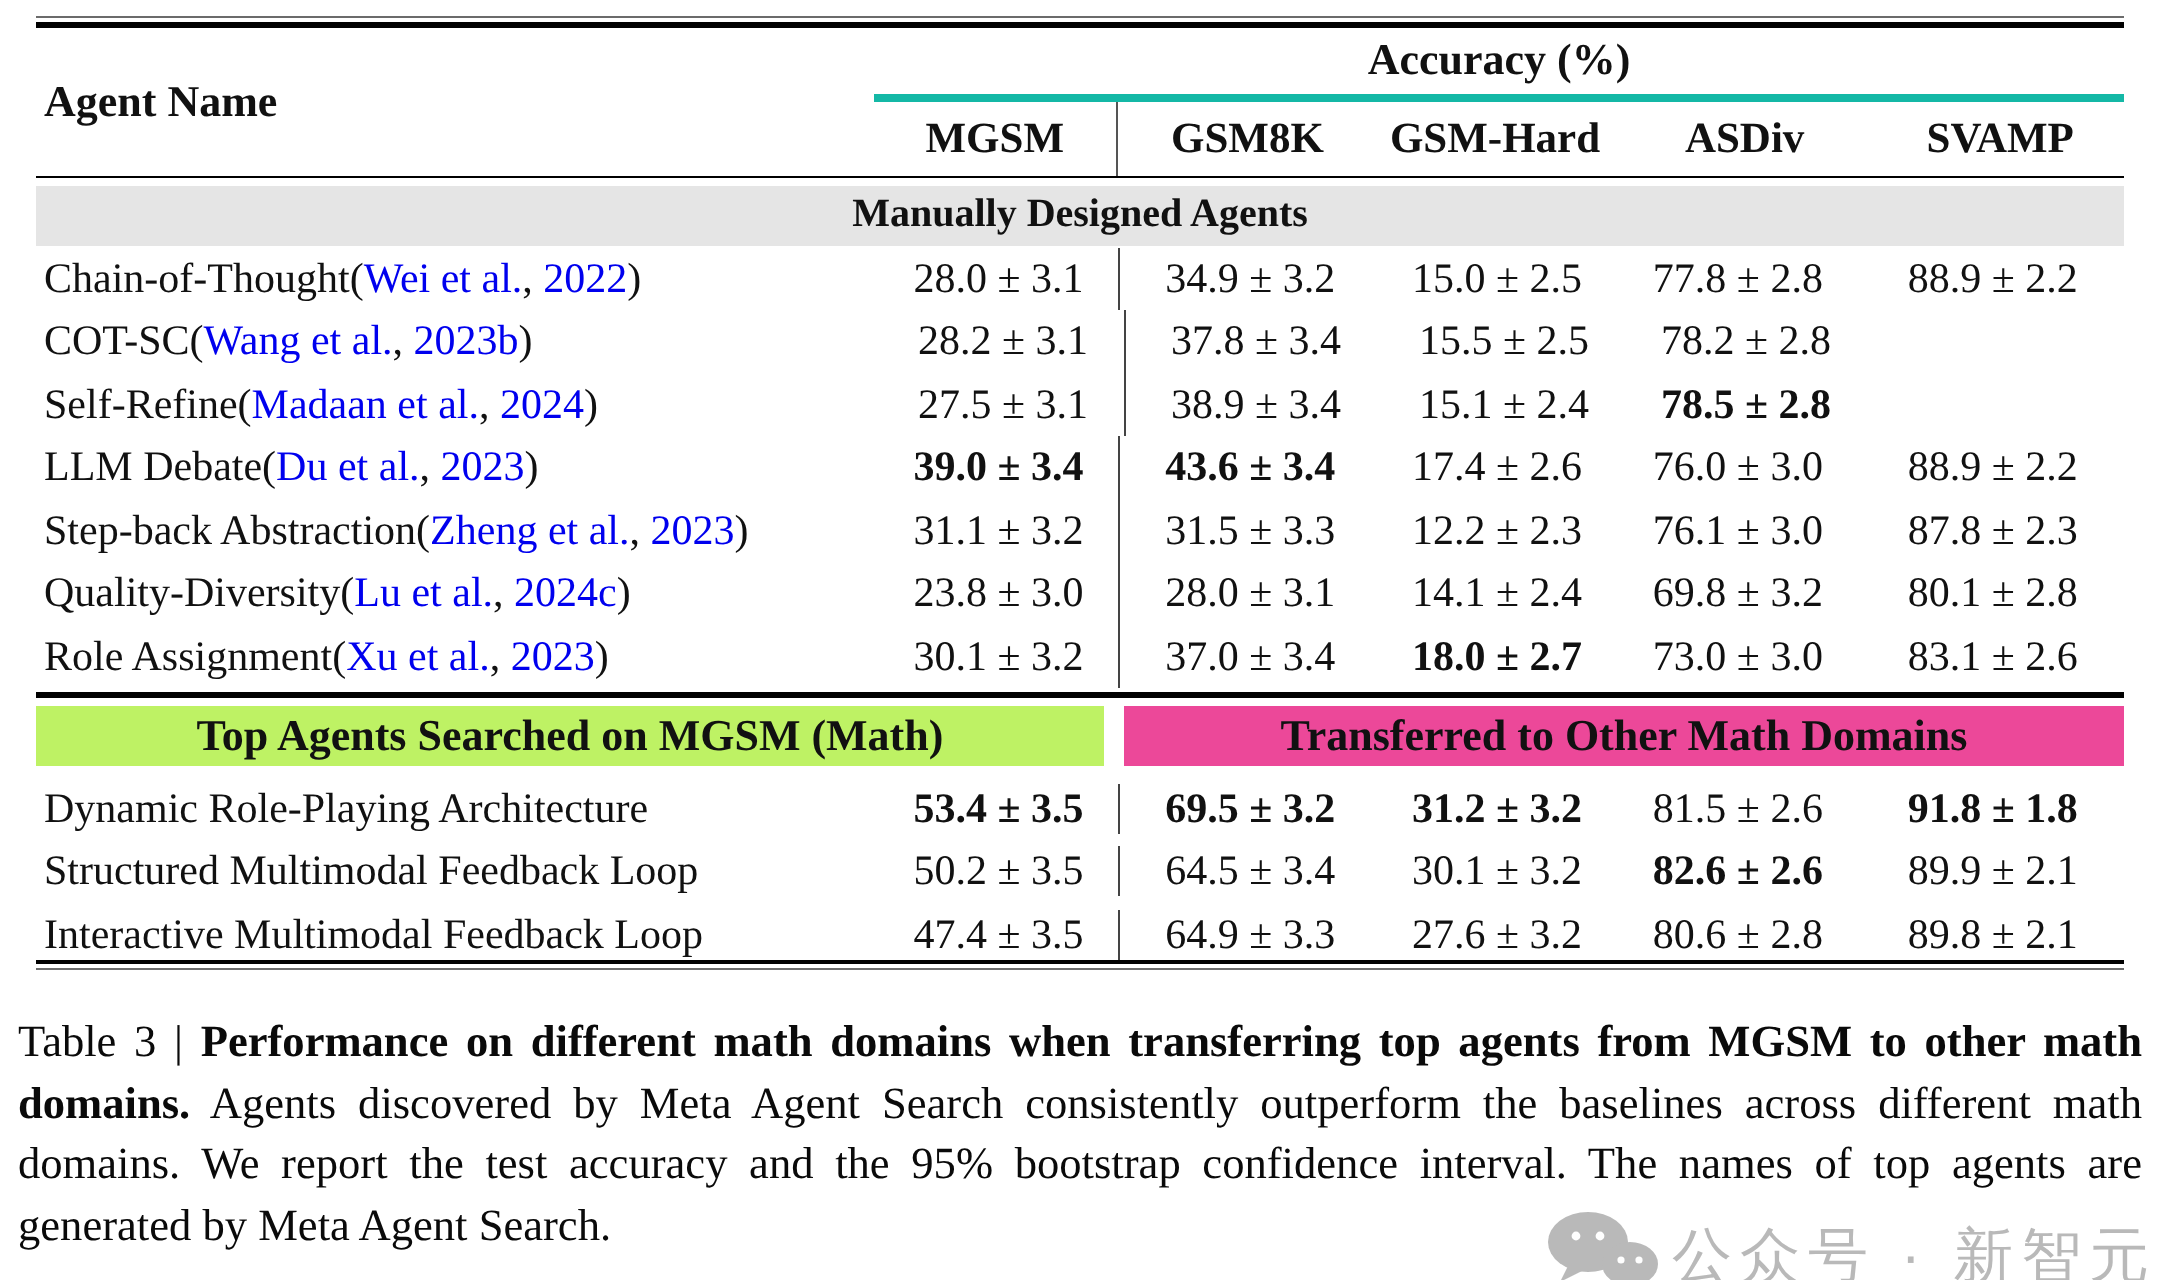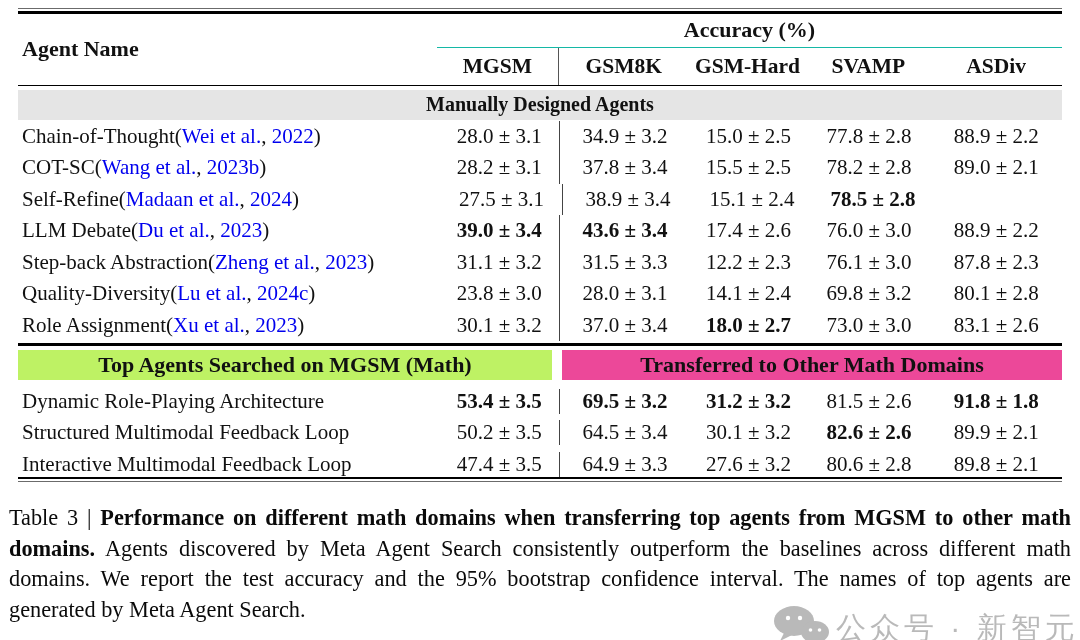--- a/index.html
+++ b/index.html
@@ -13,21 +13,21 @@
   .botrule .r1{height:2.5px;background:#000;}
   .botrule .r2{height:1px;background:#6b6b6b;margin-top:2px;}
   .midrule{height:2.5px;background:#000;margin-top:2px;}
 
   
   .thead{display:flex;border-bottom:1.5px solid #000;}
   .namehead{width:419px;display:flex;align-items:center;padding-left:4px;
             font-weight:bold;font-size:22px;}
   .accgroup{width:625px;display:flex;flex-direction:column;}
   .acclabel{height:33px;display:flex;align-items:center;justify-content:center;
-            font-weight:bold;font-size:22px;border-bottom:1px solid #14b8a6;}
+            font-weight:bold;font-size:22px;border-bottom:4px solid #14b8a6;}
   .colsrow{display:flex;height:37px;}
   .colh{display:flex;align-items:center;justify-content:center;font-weight:bold;font-size:21.5px;}
   .h1{width:121px;border-right:1px solid #555;}
   .h2{width:130px;}.h3{width:118px;}.h4{width:124px;}.h5{width:132px;}
 
   
   .band1{margin-top:4px;height:30px;background:#e5e5e5;display:flex;align-items:center;
          justify-content:center;font-weight:bold;font-size:20px;}
   .band2{margin-top:4.5px;margin-bottom:2px;display:flex;height:30px;}
   .band2l{width:534px;background:#bef264;display:flex;align-items:center;justify-content:center;
@@ -73,22 +73,22 @@
     </div>
 
     <div class="thead">
       <div class="namehead">Agent Name</div>
       <div class="accgroup">
         <div class="acclabel">Accuracy (%)</div>
         <div class="colsrow">
           <div class="colh h1">MGSM</div>
           <div class="colh h2">GSM8K</div>
           <div class="colh h3">GSM-Hard</div>
+          <div class="colh h5">ASDiv</div>
           <div class="colh h4">SVAMP</div>
-          <div class="colh h5">ASDiv</div>
         </div>
       </div>
     </div>
 
     <div class="band1">Manually Designed Agents</div>
 
     <div class="sec1rows" id="sec1-rows">
         <div class="trow">
     <div class="cell name">
             <span>Chain-of-Thought</span>
@@ -102,21 +102,20 @@
   </div>
         <div class="trow">
     <div class="cell name">
             <span>COT-SC</span>
             <span> (<span class="link">Wang et al.</span>, <span class="link">2023b</span>)</span>
           </div>
     <div class="cell val v1">28.2 ± 3.1</div>
     <div class="cell val v2">37.8 ± 3.4</div>
     <div class="cell val v3">15.5 ± 2.5</div>
     <div class="cell val v4">78.2 ± 2.8</div>
-    <div class="cell val v5">89.0 ± 2.1</div>
   </div>
         <div class="trow">
     <div class="cell name">
             <span>Self-Refine</span>
             <span> (<span class="link">Madaan et al.</span>, <span class="link">2024</span>)</span>
           </div>
     <div class="cell val v1">27.5 ± 3.1</div>
     <div class="cell val v2">38.9 ± 3.4</div>
     <div class="cell val v3">15.1 ± 2.4</div>
     <div class="cell val v4 bold">78.5 ± 2.8</div>

